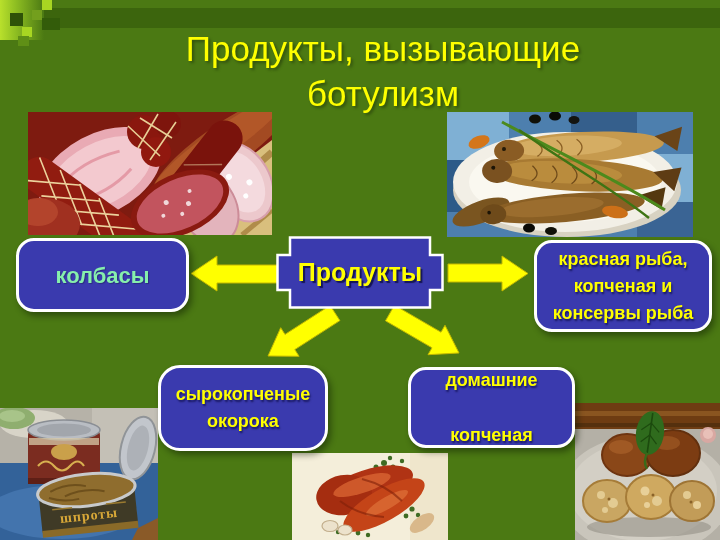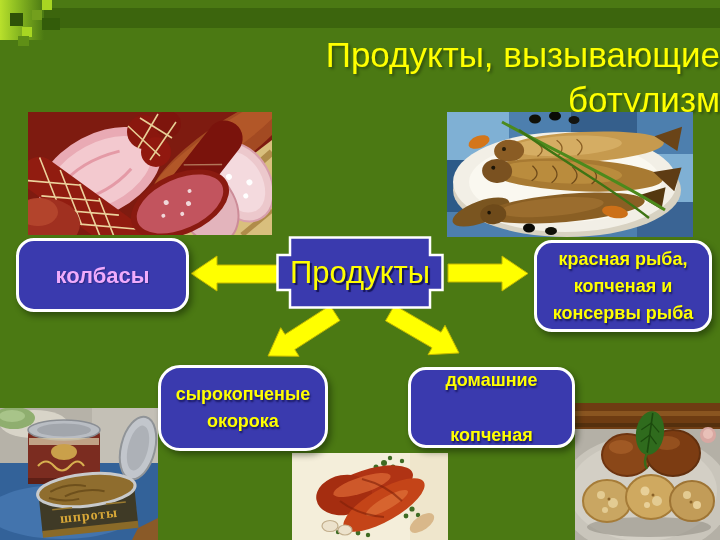--- a/index.html
+++ b/index.html
@@ -7,43 +7,43 @@
     position:relative;width:720px;height:540px;overflow:hidden;
     background:#4b7913;
     font-family:"Liberation Sans",sans-serif;
   }
   .top-band{position:absolute;left:0;top:8px;width:720px;height:20px;background:#3c650d;}
   .deco{position:absolute;}
   .deco-grad{left:0;top:0;width:44px;height:40px;
     background:linear-gradient(to right,#b9e02c,#8fbf22 35%,#4b7913);}
   .sq{position:absolute;}
   .title{
-    position:absolute;left:46px;top:32px;width:674px;
-    text-align:right;color:#ffff00;font-size:35px;line-height:45px;
+    position:absolute;left:46px;top:26px;width:674px;
+    text-align:center;color:#ffff00;font-size:35px;line-height:45px;
     text-shadow:2px 2px 3px rgba(0,0,0,.35);
   }
   .photo{position:absolute;overflow:hidden;}
   .photo svg{display:block;}
   .node{
     position:absolute;background:#3a3aae;border:3px solid #ffffff;border-radius:18px;
     box-shadow:3px 4px 6px rgba(10,25,0,.45);
     display:flex;flex-direction:column;align-items:center;justify-content:center;
     color:#ffff00;font-weight:bold;text-align:center;font-size:18px;line-height:27px;
     text-shadow:1px 2px 2px rgba(0,0,45,.6);
   }
-  #node-kolbasy{color:#f0abfc;font-size:22px;text-shadow:1px 1px 1px rgba(0,0,0,.25);}
+  #node-kolbasy{color:#86efac;font-size:22px;text-shadow:1px 1px 1px rgba(0,0,0,.25);}
   #node-kolbasy{left:16px;top:238px;width:167px;height:68px;}
   #node-fish{left:534px;top:240px;width:172px;height:86px;}
   #node-hams{left:158px;top:365px;width:164px;height:80px;border-radius:22px;}
   #node-canned{left:408px;top:367px;width:161px;height:75px;gap:28px;}
   #center-node{position:absolute;left:276px;top:236px;width:168px;height:73px;}
   #center-node .label{
     position:absolute;left:0;top:0;width:100%;height:100%;
     display:flex;align-items:center;justify-content:center;
-    color:#ffff00;font-weight:normal;font-size:31px;
+    color:#ffff00;font-weight:bold;font-size:25px;
     text-shadow:2px 2px 1px rgba(0,0,40,.65);
   }
   #arrows{position:absolute;left:0;top:0;pointer-events:none;}
 </style>
 </head>
 <body>
 
 <div id="slide">
 
   <div class="top-band"></div>

